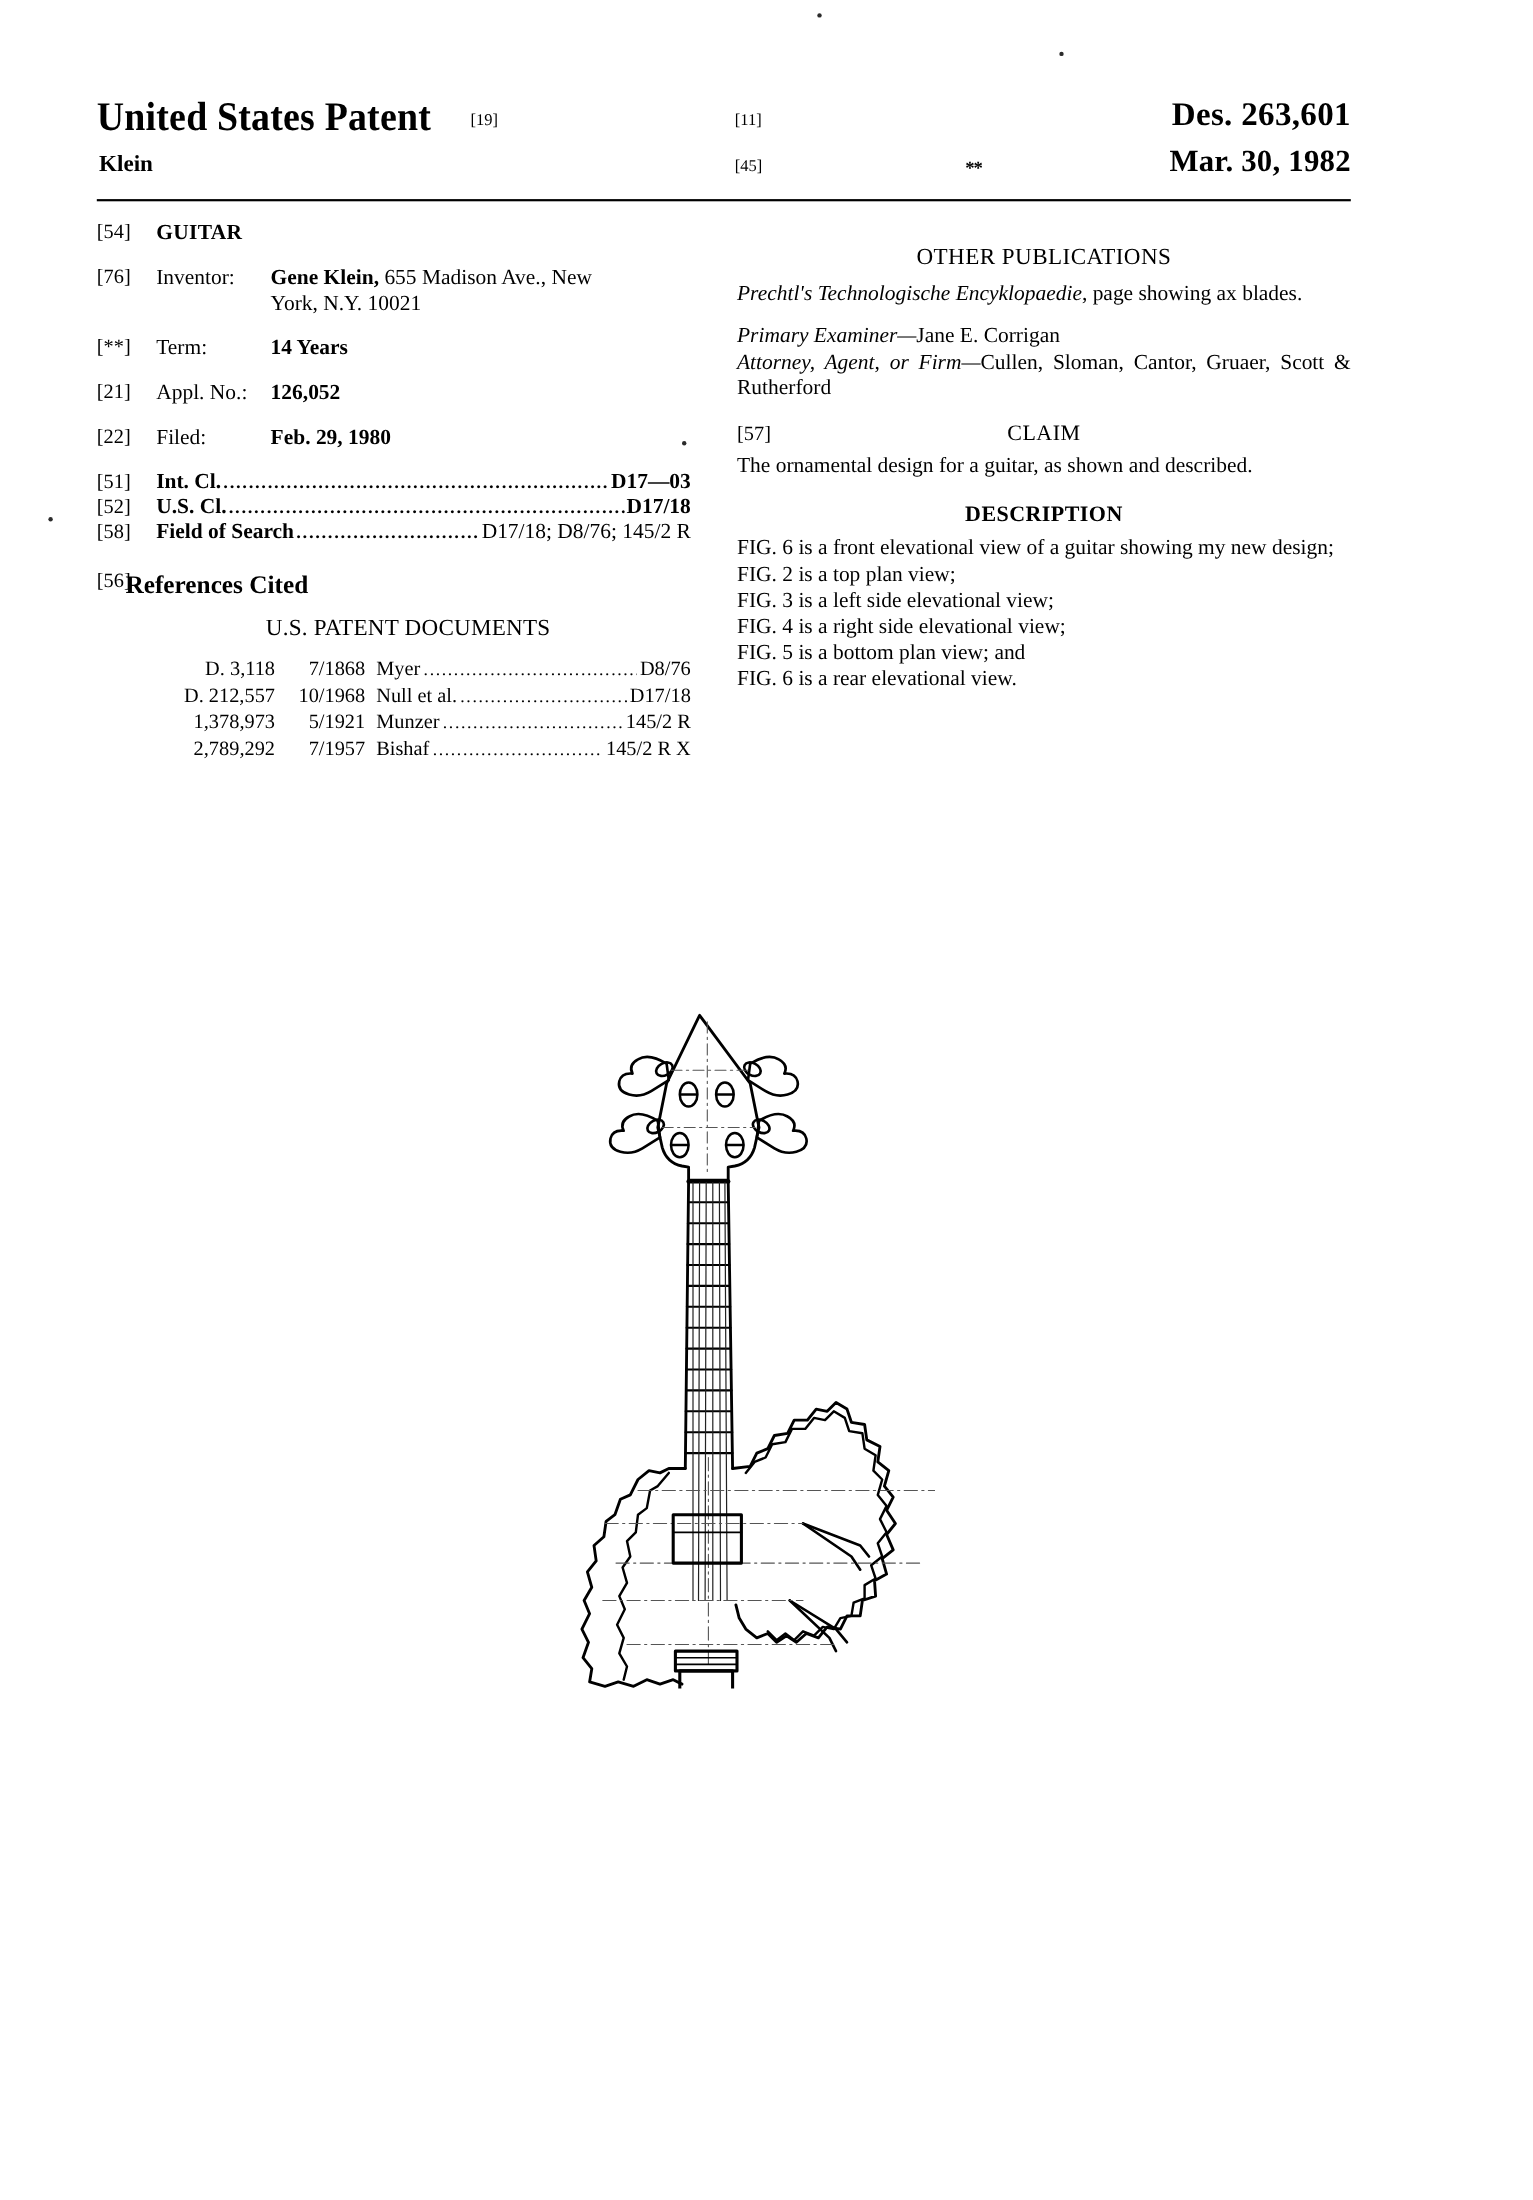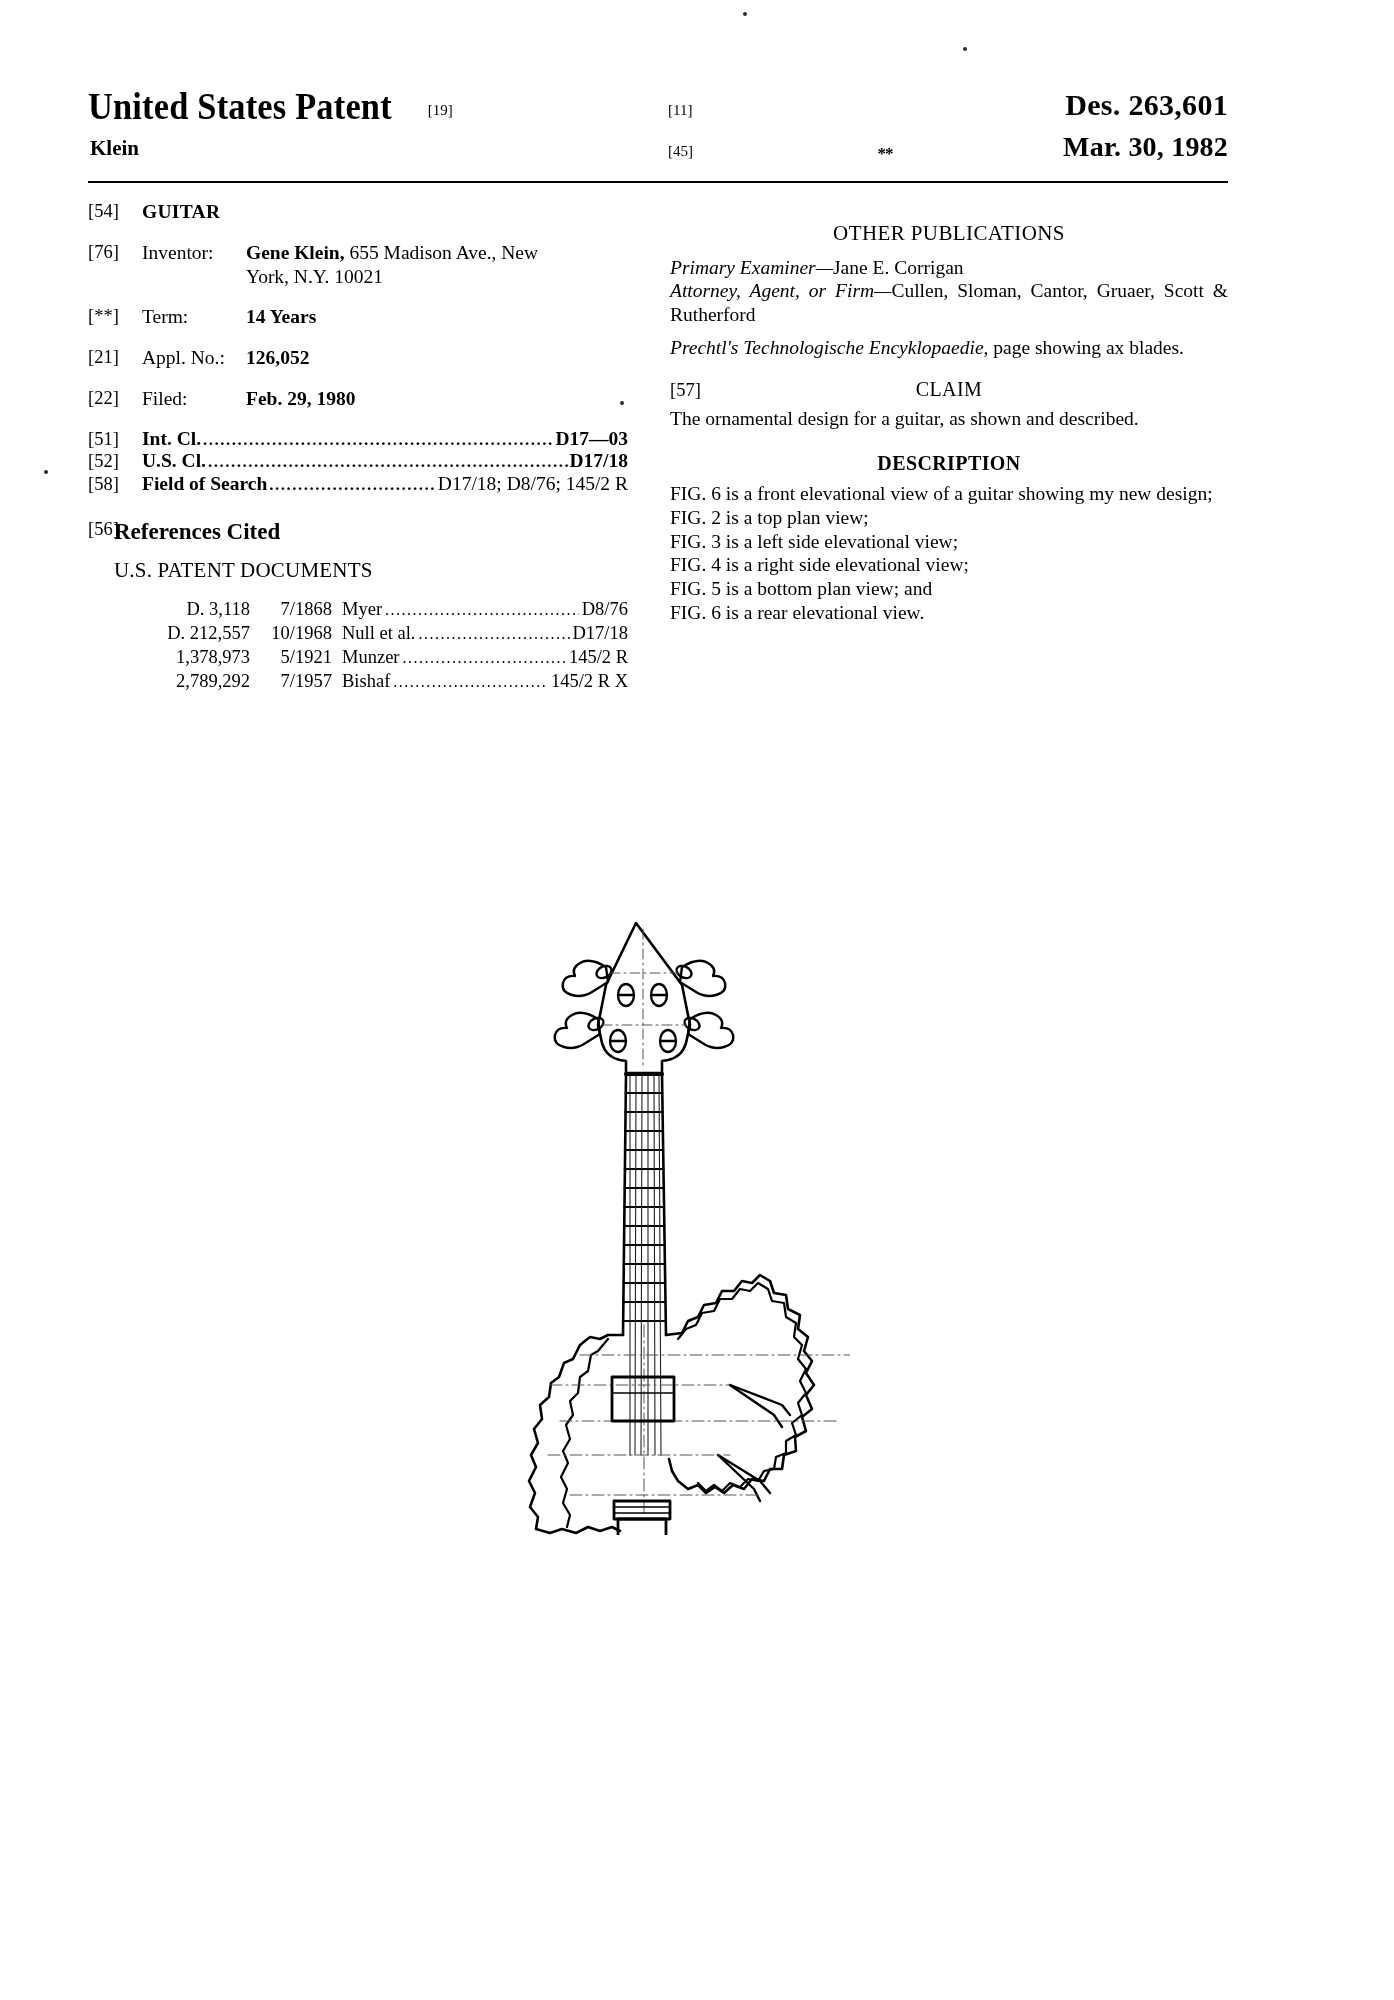--- a/index.html
+++ b/index.html
@@ -164,21 +164,21 @@
   .cls-row .code { white-space: nowrap; }
   .cls-row.plain .code { font-weight: normal; }
 
   .refs-head {
     text-align: left;
     font-weight: bold;
     font-size: 23px;
     margin-left: -28px;
   }
   .refs-sub {
-    text-align: left;
+    text-align: center;
     font-size: 21px;
     margin-top: 12px;
     margin-left: -28px;
     letter-spacing: 0.2px;
   }
   .ref-table {
     margin-top: 14px;
     margin-left: 40px;
     font-size: 18.5px;
     line-height: 1.30;
@@ -377,27 +377,27 @@
           <span class="cl">145/2 R X</span>
         </div>
       </div>
 
     </div>
 
     <div class="col-right">
 
       <div class="ctr-head" style="margin-top:5px;">OTHER PUBLICATIONS</div>
 
+      <div class="para">
+        <span class="italic">Prechtl's Technologische Encyklopaedie,</span><span> page showing ax blades.</span>
+      </div>
+
       <div class="para" style="margin-bottom:10px;">
         <span class="italic">Primary Examiner—</span><span>Jane E. Corrigan</span><br>
         <span class="italic">Attorney, Agent, or Firm—</span><span>Cullen, Sloman, Cantor, Gruaer, Scott &amp; Rutherford</span>
-      </div>
-
-      <div class="para">
-        <span class="italic">Prechtl's Technologische Encyklopaedie,</span><span> page showing ax blades.</span>
       </div>
 
       <div class="sec-row">
         <span class="tag">[57]</span>
         <span class="ttl">CLAIM</span>
       </div>
 
       <div class="para">The ornamental design for a guitar, as shown and described.</div>
 
       <div class="desc-head">DESCRIPTION</div>

